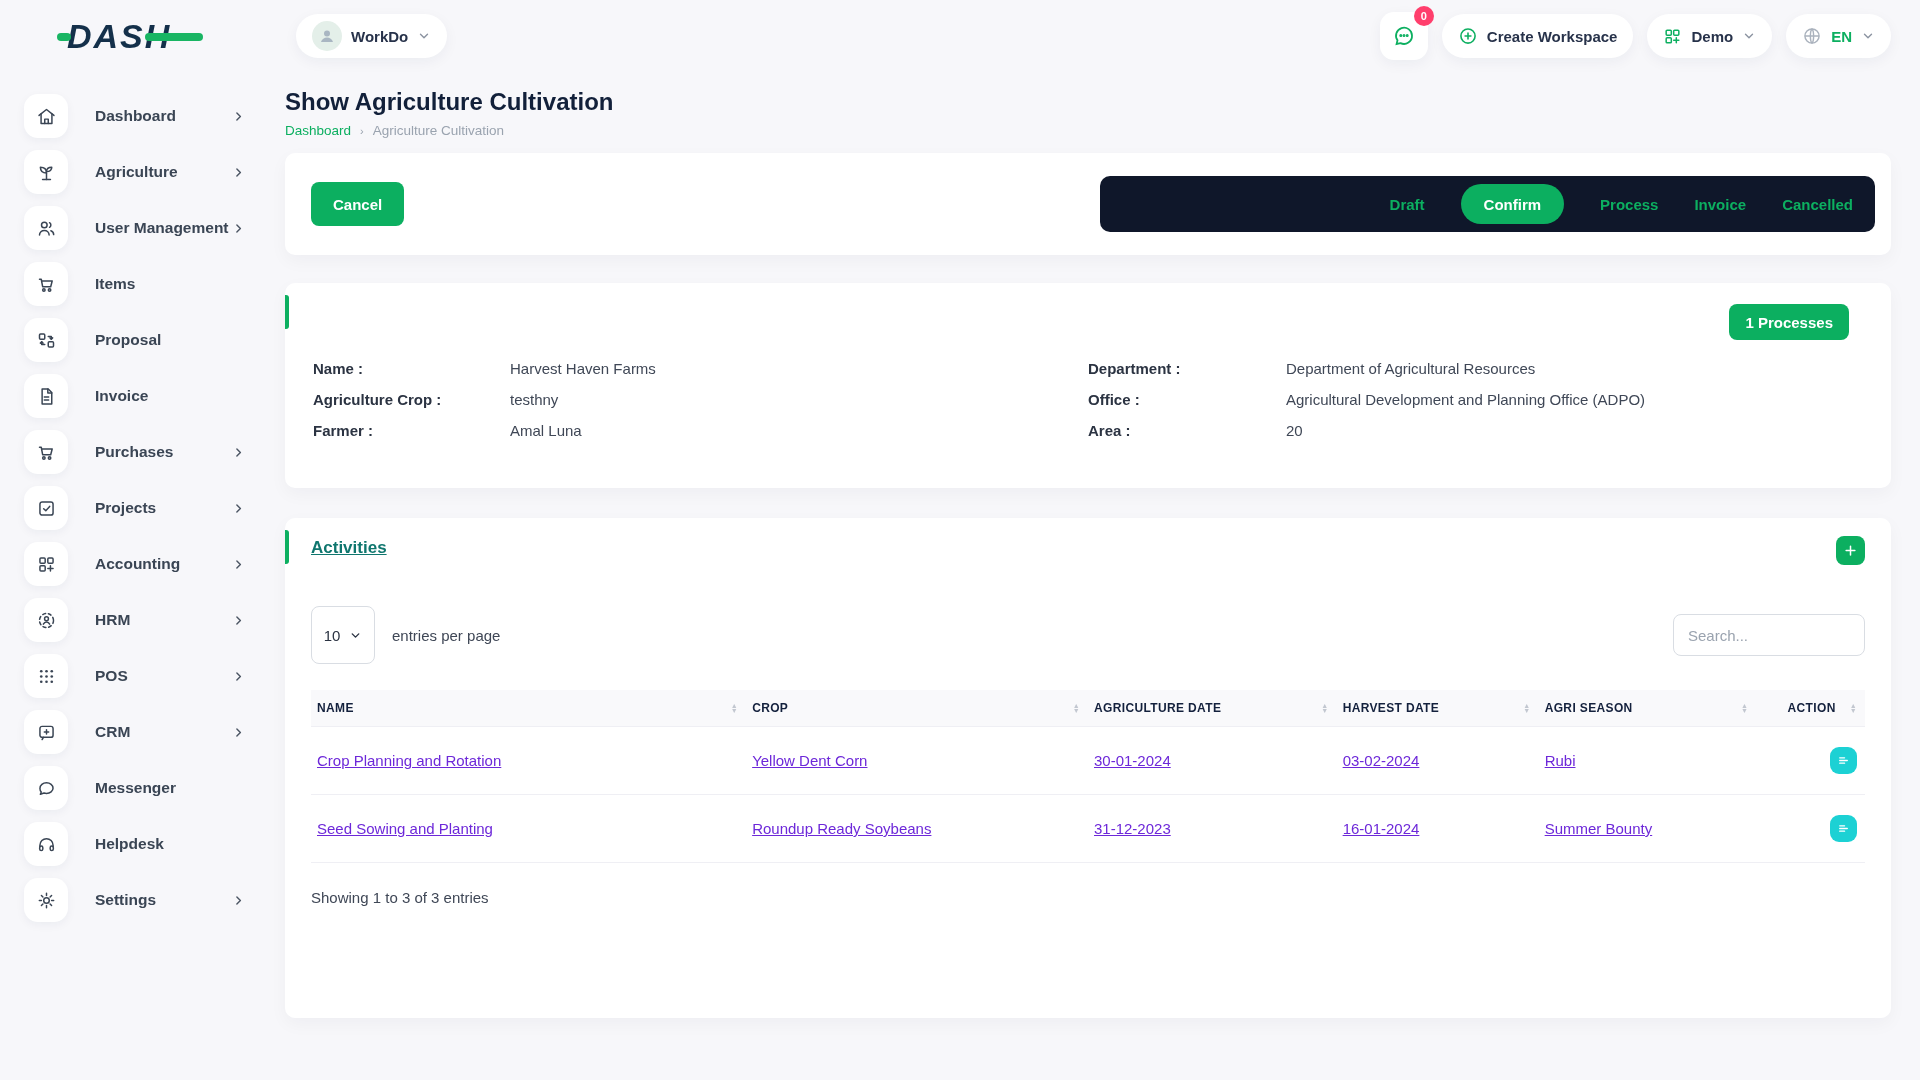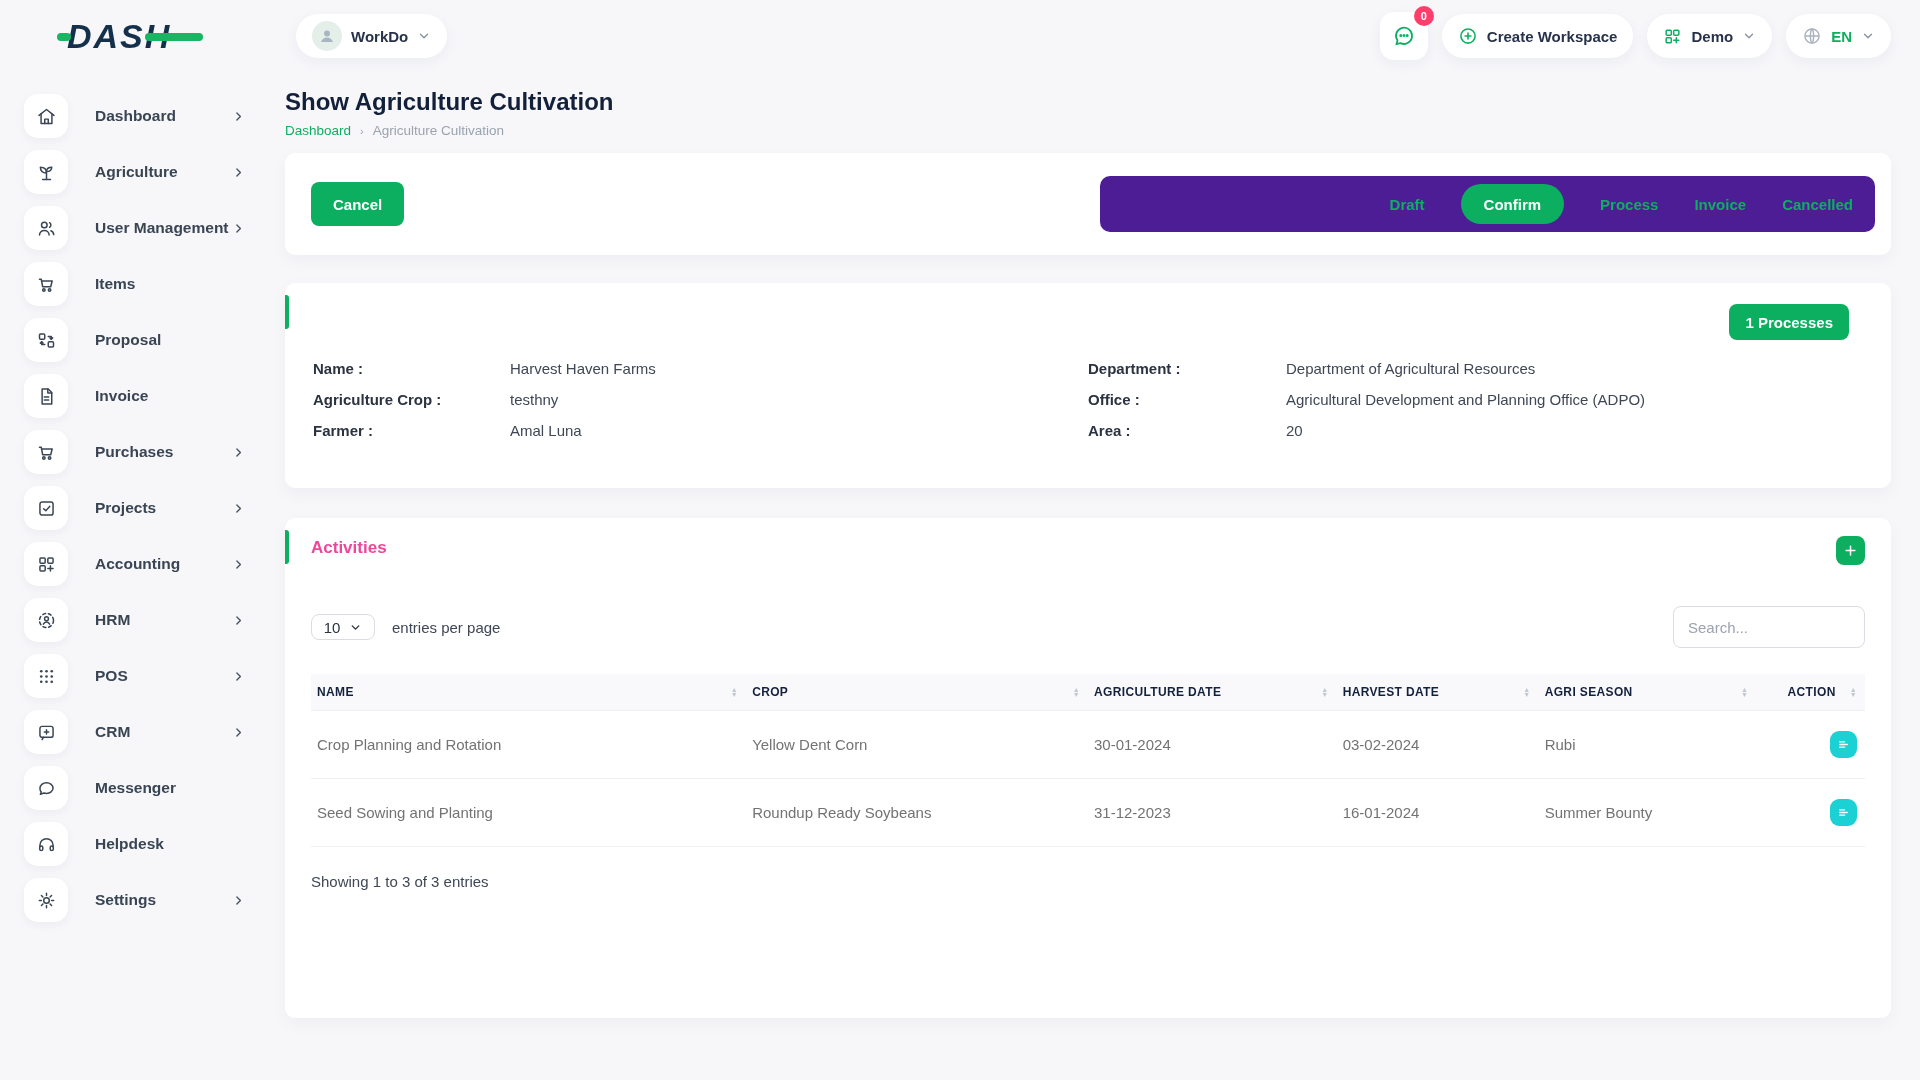--- a/index.html
+++ b/index.html
@@ -49,61 +49,61 @@
 
   .card { background:#fff; border-radius:10px; box-shadow:0 6px 18px rgba(20,30,60,.04); }
 
   
   .actions-card { margin-top:15px; height:102px; display:flex; align-items:center;
                   justify-content:space-between; padding:0 16px 0 26px; }
   .btn-green { background:#0caf60; color:#fff; border:none; border-radius:8px; height:44px;
                padding:0 22px; font-size:15px; font-weight:600; cursor:pointer;
                font-family:"Liberation Sans","DejaVu Sans",sans-serif; }
   .actions-left { display:flex; gap:14px; }
-  .tabs-strip { width:775px; height:56px; background:#4c1d95; border-radius:10px;
+  .tabs-strip { width:775px; height:56px; background:#0f172a; border-radius:10px;
                 display:flex; align-items:center; justify-content:flex-end; padding-right:22px; gap:36px; }
   .tab { font-size:15px; font-weight:600; color:#0caf60; cursor:pointer; }
   .tab.active { background:#0caf60; color:#fff; border-radius:20px; height:40px;
                 display:flex; align-items:center; padding:0 23px; }
 
   
   .details-card { position:relative; margin-top:28px; height:205px; padding:20px 28px; }
   .accent-bar { position:absolute; left:0; top:12px; width:4px; height:34px; border-radius:0 3px 3px 0; background:#0caf60; }
   .processes-btn { position:absolute; top:21px; right:42px; height:36px; padding:0 16px; font-size:15px; }
   .details-grid { display:flex; margin-top:57px; }
   .details-col { width:50%; display:flex; flex-direction:column; gap:14px; }
   .field-row { display:flex; align-items:baseline; }
   .field-label { width:197px; flex:0 0 197px; font-size:15px; font-weight:700; color:#2b3342; }
   .field-value { font-size:15px; color:#3f4756; }
   .details-col.right .field-label { width:198px; flex-basis:198px; }
 
   
   .activities-card { position:relative; margin-top:30px; min-height:500px; padding:20px 26px 24px; }
-  .activities-title { font-size:17px; font-weight:700; color:#ec4899; }
+  .activities-title { font-size:17px; font-weight:700; color:#0f766e;text-decoration:underline; }
   .add-btn { position:absolute; top:18px; right:26px; width:29px; height:29px; border-radius:8px;
              background:#0caf60; border:none; display:flex; align-items:center; justify-content:center; cursor:pointer; }
   .table-controls { margin-top:48px; display:flex; align-items:center; justify-content:space-between; }
   .entries-group { display:flex; align-items:center; gap:17px; }
-  .entries-select { width:64px; height:26px; border:1px solid #d9dde3; border-radius:8px; background:#fff;
+  .entries-select { width:64px; height:58px; border:1px solid #d9dde3; border-radius:8px; background:#fff;
                     display:flex; align-items:center; justify-content:center; gap:9px; cursor:pointer;
                     font-size:15px; color:#2b3342; }
   .entries-label { font-size:15px; color:#3f4756; }
   .search-input { width:192px; height:42px; border:1px solid #d9dde3; border-radius:8px; background:#fff;
                   padding:0 14px; font-size:15px; color:#2b3342; outline:none;
                   font-family:"Liberation Sans","DejaVu Sans",sans-serif; }
   .search-input::placeholder { color:#9aa3af; }
 
   table.data { width:100%; border-collapse:collapse; margin-top:26px; }
   table.data thead tr { background:#f9f9fb; }
   table.data th { text-align:left; font-size:12px; font-weight:700; color:#14213d; letter-spacing:.03em;
                   padding:11px 8px 11px 6px; white-space:nowrap; }
   table.data th .th-inner { display:flex; align-items:center; justify-content:space-between; }
   table.data th.col-action .th-inner { justify-content:flex-end; gap:6px; }
   .sort-icon { display:inline-flex; flex-direction:column; line-height:5px; font-size:7px; color:#c2c7d0; margin-left:8px; }
-  table.data td { font-size:15px; color:#737373; padding:20px 8px 20px 6px; border-bottom:1px solid #efeff4; }
+  table.data td { font-size:15px; color:#6d28d9; padding:20px 8px 20px 6px; border-bottom:1px solid #efeff4;text-decoration:underline; }
   table.data tr.data-row:first-child td { border-top:1px solid #efeff4; }
   td.cell-action { text-align:right; }
   .action-btn { display:inline-flex; width:27px; height:27px; border-radius:9px; background:#1cd1d4;
                 border:none; align-items:center; justify-content:center; cursor:pointer; }
   .table-footer { margin-top:26px; font-size:15px; color:#3f4756; }
 </style>
 </head>
 <body>
 
 <div class="page">

